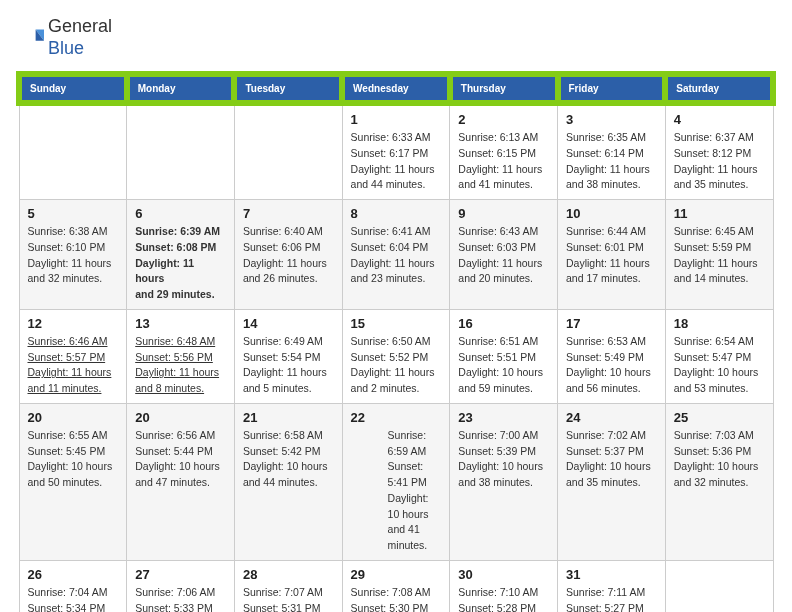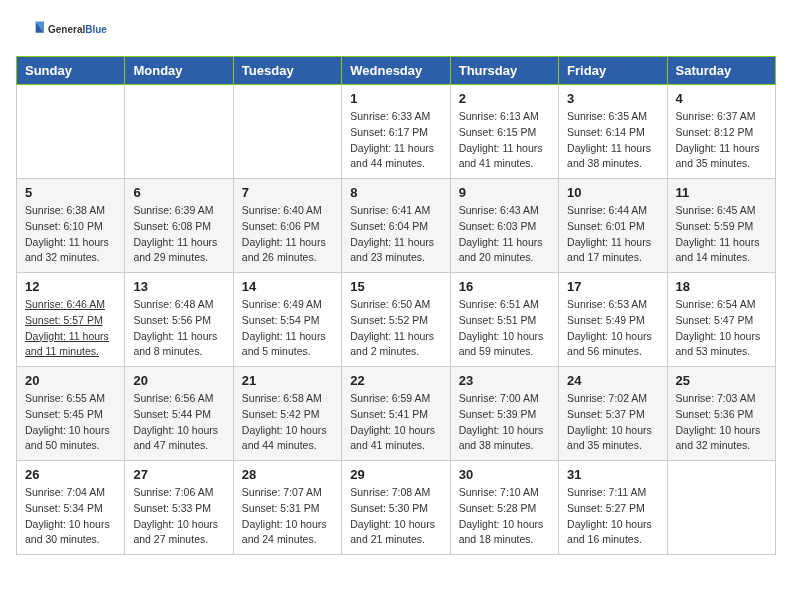--- a/index.html
+++ b/index.html
@@ -16,23 +16,23 @@
       align-items: flex-start;
       margin-bottom: 12px;
     }
     .logo {
       display: flex;
       align-items: center;
       gap: 4px;
     }
     .logo-text {
       display: flex;
-      flex-direction: row;
-      font-size: 10px;
-      font-weight: bold;
+      flex-direction: column;
+      font-size: 18px;
+      font-weight: normal;
       line-height: 1.2;
     }
     .logo-general { color: #333; }
     .logo-blue { color: #2c5fa8; }
     .logo-icon {
       width: 28px;
       height: 28px;
     }
     .title-block {
       text-align: right;
@@ -49,23 +49,23 @@
     .calendar {
       width: 100%;
       border-collapse: collapse;
       border: 1px solid #ccc;
     }
     .calendar th {
       background: #2c5fa8;
       color: #fff;
       text-align: left;
       padding: 6px 8px;
-      font-size: 13px;
+      font-size: 10px;
       font-weight: bold;
-      border: 1px solid #84cc16;
+      border: 6px solid #84cc16;
     }
     .calendar td {
       vertical-align: top;
       padding: 6px 8px;
       border: 1px solid #ccc;
       font-size: 11px;
       color: #333;
       width: calc(100% / 7);
       min-height: 80px;
       background: #fff;
@@ -161,21 +161,21 @@
       <tr class="row-shaded">
         <td>
           <div class="day-num">5</div>
           <div class="day-info" style="white-space: pre-line;">Sunrise: 6:38 AM
 Sunset: 6:10 PM
 Daylight: 11 hours
 and 32 minutes.</div>
         </td>
         <td>
           <div class="day-num">6</div>
-          <div class="day-info" style="white-space: pre-line;">Sunrise: 6:39 AM
+          <div class="day-info" style="white-space: pre-line; font-weight: bold;">Sunrise: 6:39 AM
 Sunset: 6:08 PM
 Daylight: 11 hours
 and 29 minutes.</div>
         </td>
         <td>
           <div class="day-num">7</div>
           <div class="day-info" style="white-space: pre-line;">Sunrise: 6:40 AM
 Sunset: 6:06 PM
 Daylight: 11 hours
 and 26 minutes.</div>
@@ -212,21 +212,21 @@
       <tr>
         <td>
           <div class="day-num">12</div>
           <div class="day-info" style="white-space: pre-line; text-decoration: underline;">Sunrise: 6:46 AM
 Sunset: 5:57 PM
 Daylight: 11 hours
 and 11 minutes.</div>
         </td>
         <td>
           <div class="day-num">13</div>
-          <div class="day-info" style="white-space: pre-line;">Sunrise: 6:48 AM
+          <div class="day-info" style="white-space: pre-line; text-decoration: underline;">Sunrise: 6:48 AM
 Sunset: 5:56 PM
 Daylight: 11 hours
 and 8 minutes.</div>
         </td>
         <td>
           <div class="day-num">14</div>
           <div class="day-info" style="white-space: pre-line;">Sunrise: 6:49 AM
 Sunset: 5:54 PM
 Daylight: 11 hours
 and 5 minutes.</div>
@@ -277,21 +277,21 @@
         </td>
         <td>
           <div class="day-num">21</div>
           <div class="day-info" style="white-space: pre-line;">Sunrise: 6:58 AM
 Sunset: 5:42 PM
 Daylight: 10 hours
 and 44 minutes.</div>
         </td>
         <td>
           <div class="day-num">22</div>
-          <div class="day-info" style="white-space: pre-line;">Sunrise: 6:59 AM
+          <div class="day-info" style="white-space: pre-line; margin-left: 37px;">Sunrise: 6:59 AM
 Sunset: 5:41 PM
 Daylight: 10 hours
 and 41 minutes.</div>
         </td>
         <td>
           <div class="day-num">23</div>
           <div class="day-info" style="white-space: pre-line;">Sunrise: 7:00 AM
 Sunset: 5:39 PM
 Daylight: 10 hours
 and 38 minutes.</div>

